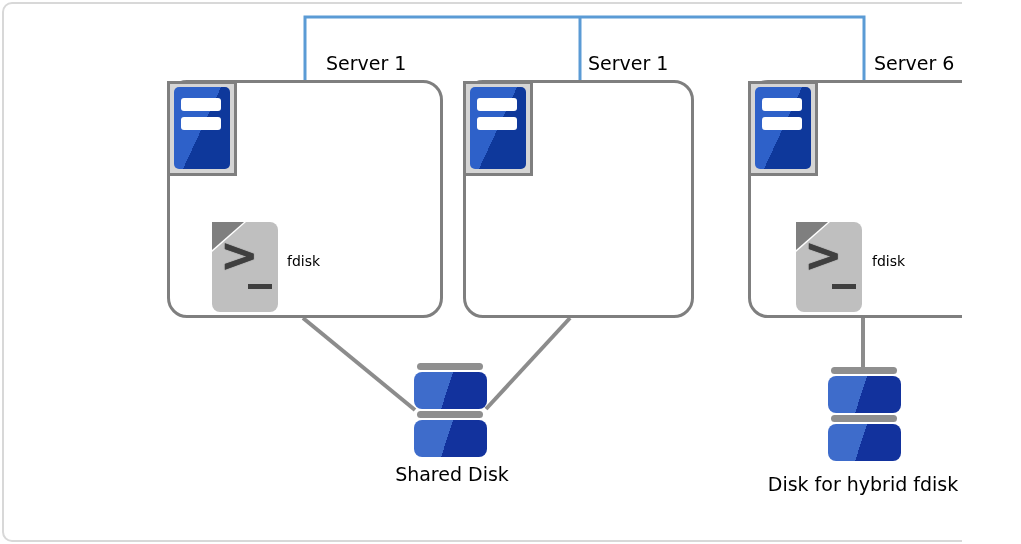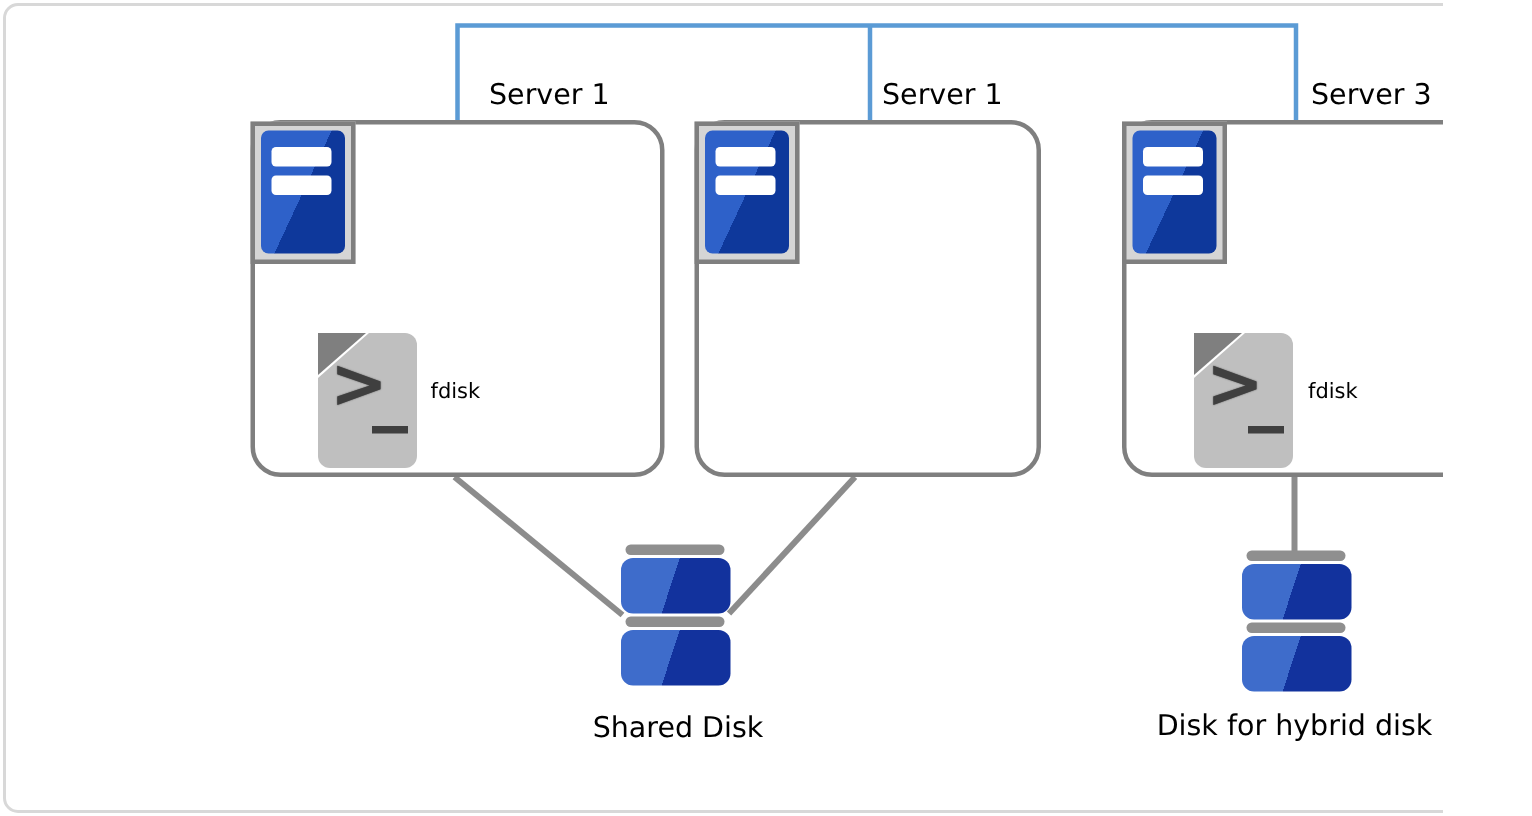--- a/index.html
+++ b/index.html
@@ -56,21 +56,21 @@
   <svg class="abs" width="1021" height="544" viewBox="0 0 1021 544" style="left:0;top:0;">
     <path d="M305 80 L305 17 L864 17 L864 80" fill="none" stroke="#5B9BD5" stroke-width="3"></path>
     <path d="M580 17 L580 80" fill="none" stroke="#5B9BD5" stroke-width="3"></path>
     <path d="M303 318 L415 410" fill="none" stroke="#8C8C8C" stroke-width="4"></path>
     <path d="M570 318 L486 409" fill="none" stroke="#8C8C8C" stroke-width="4"></path>
     <path d="M863 318 L863 371" fill="none" stroke="#8C8C8C" stroke-width="4"></path>
   </svg>
 
   <div class="abs net-label" style="left:326px;top:52px;">Server 1</div>
   <div class="abs net-label" style="left:588px;top:52px;">Server 1</div>
-  <div class="abs net-label" style="left:874px;top:52px;">Server 3</div>
+  <div class="abs net-label" style="left:874px;top:52px;">Server 6</div>
 
   <div class="abs server-box" style="left:167px;top:80px;width:276px;height:238px;"></div>
   <div class="abs icon-frame" style="left:167px;top:81px;">
     <div class="abs tower">
       <div class="abs tower-bar" style="top:11px;"></div>
       <div class="abs tower-bar" style="top:30px;"></div>
     </div>
   </div>
   <div class="abs doc-icon" style="left:212px;top:222px;">
     <div class="abs doc-body"></div>
@@ -102,27 +102,27 @@
     <div class="abs cursor-bar"></div>
   </div>
   <div class="abs fdisk-label" style="left:872px;top:253px;">fdisk</div>
 
   <div class="abs disk-icon" style="left:414px;top:362px;">
     <div class="abs disk-cap" style="top:1px;"></div>
     <div class="abs disk-body" style="top:10px;"></div>
     <div class="abs disk-cap" style="top:49px;"></div>
     <div class="abs disk-body" style="top:58px;"></div>
   </div>
-  <div class="abs caption" style="left:327px;top:474px;text-align:center;">
+  <div class="abs caption" style="left:327px;top:463px;text-align:center;">
     <div>Shared Disk</div>
   </div>
 
   <div class="abs disk-icon" style="left:828px;top:366px;">
     <div class="abs disk-cap" style="top:1px;"></div>
     <div class="abs disk-body" style="top:10px;"></div>
     <div class="abs disk-cap" style="top:49px;"></div>
     <div class="abs disk-body" style="top:58px;"></div>
   </div>
   <div class="abs caption" style="left:738px;top:473px;">
-    <div>Disk for hybrid disk</div>
+    <div>Disk for hybrid fdisk</div>
   </div>
 
 </div>
 
 </body></html>

